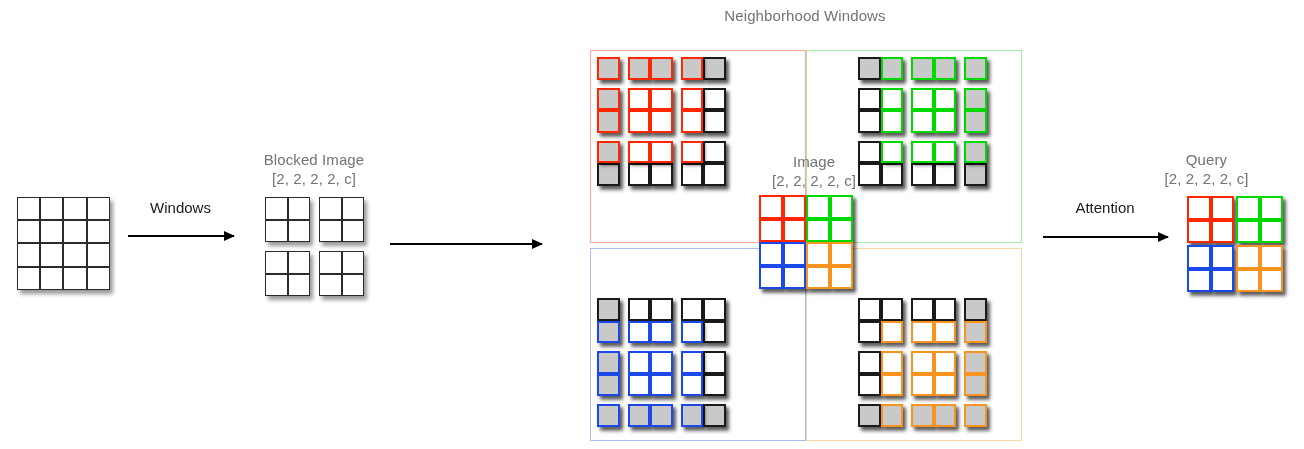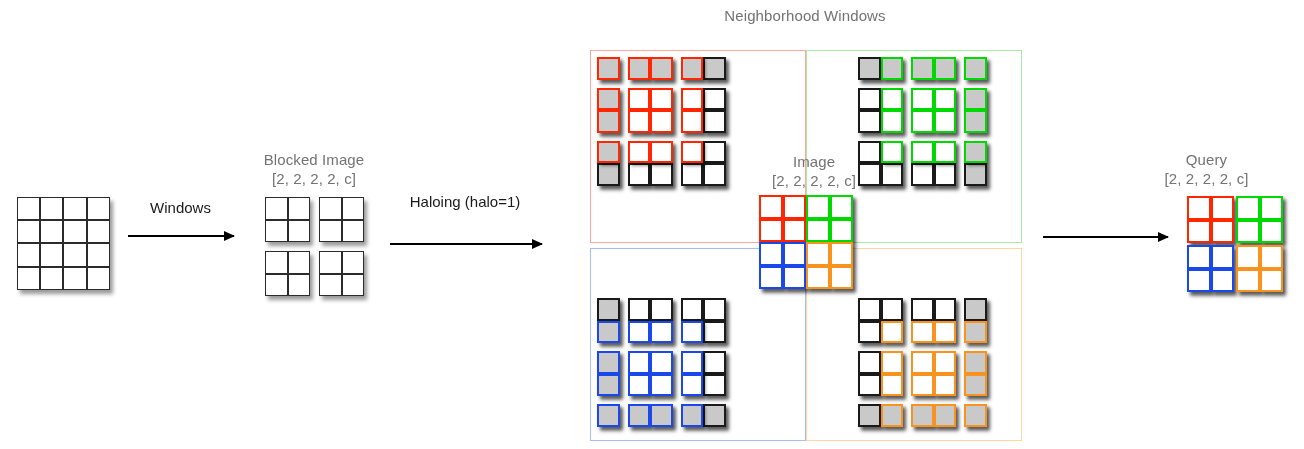--- a/index.html
+++ b/index.html
@@ -93,24 +93,20 @@
         <div class="cell thin" style="left: 22.5px; top: 22.5px; width: 22.5px; height: 22.5px;"></div>
       </div>
       <div style="position: absolute; left: 54px; top: 54px; width: 45px; height: 45px; box-shadow: rgba(0, 0, 0, 0.4) 3px 3.5px 4px;">
         <div class="cell thin" style="left: 0px; top: 0px; width: 22.5px; height: 22.5px;"></div>
         <div class="cell thin" style="left: 22.5px; top: 0px; width: 22.5px; height: 22.5px;"></div>
         <div class="cell thin" style="left: 0px; top: 22.5px; width: 22.5px; height: 22.5px;"></div>
         <div class="cell thin" style="left: 22.5px; top: 22.5px; width: 22.5px; height: 22.5px;"></div>
       </div>
     </div>
 
-  <div class="arrowlbl" style="left:385px;top:192px;width:160px;">
-    <span>Haloing</span>
-    <span class="l2">(halo=1)</span>
-  </div>
   <div class="arrow" style="left:390px;top:243px;width:152px;"></div>
 
   <div class="lbl" style="left:690px;top:6px;width:230px;">
     <span>Neighborhood Windows</span>
   </div>
 
   <div class="quad q-red" style="left:590px;top:50px;width:216px;height:193px;"></div>
   <div class="quad q-green" style="left:806px;top:50px;width:216px;height:193px;"></div>
   <div class="quad q-blue" style="left:590px;top:248px;width:216px;height:193px;"></div>
   <div class="quad q-orange" style="left:806px;top:248px;width:216px;height:193px;"></div>
@@ -320,20 +316,23 @@
         <div class="cell" style="left: 23.5px; top: 23.5px; width: 23.5px; height: 23.5px; border-color: rgb(27, 72, 232);"></div>
       </div>
       <div style="position: absolute; left: 47px; top: 47px; width: 47px; height: 47px; box-shadow: rgba(0, 0, 0, 0.4) 3px 3.5px 4px;">
         <div class="cell" style="left: 0px; top: 0px; width: 23.5px; height: 23.5px; border-color: rgb(247, 147, 30);"></div>
         <div class="cell" style="left: 23.5px; top: 0px; width: 23.5px; height: 23.5px; border-color: rgb(247, 147, 30);"></div>
         <div class="cell" style="left: 0px; top: 23.5px; width: 23.5px; height: 23.5px; border-color: rgb(247, 147, 30);"></div>
         <div class="cell" style="left: 23.5px; top: 23.5px; width: 23.5px; height: 23.5px; border-color: rgb(247, 147, 30);"></div>
       </div>
     </div>
 
+  <div class="arrowlbl" style="left:1040px;top:198px;width:130px;">
+    <span>Attention</span>
+  </div>
   <div class="arrow" style="left:1043px;top:236px;width:125px;"></div>
 
   <div class="lbl" style="left:1119px;top:150px;width:175px;">
     <span>Query</span>
     <span class="l2">[2, 2, 2, 2, c]</span>
   </div>
   <div id="output-grid" style="position:absolute;left:1187px;top:196px;width:96px;height:96px;">
       <div style="position: absolute; left: 0px; top: 0px; width: 47px; height: 47px; box-shadow: rgba(0, 0, 0, 0.4) 3px 3.5px 4px;">
         <div class="cell" style="left: 0px; top: 0px; width: 23.5px; height: 23.5px; border-color: rgb(255, 38, 0);"></div>
         <div class="cell" style="left: 23.5px; top: 0px; width: 23.5px; height: 23.5px; border-color: rgb(255, 38, 0);"></div>

